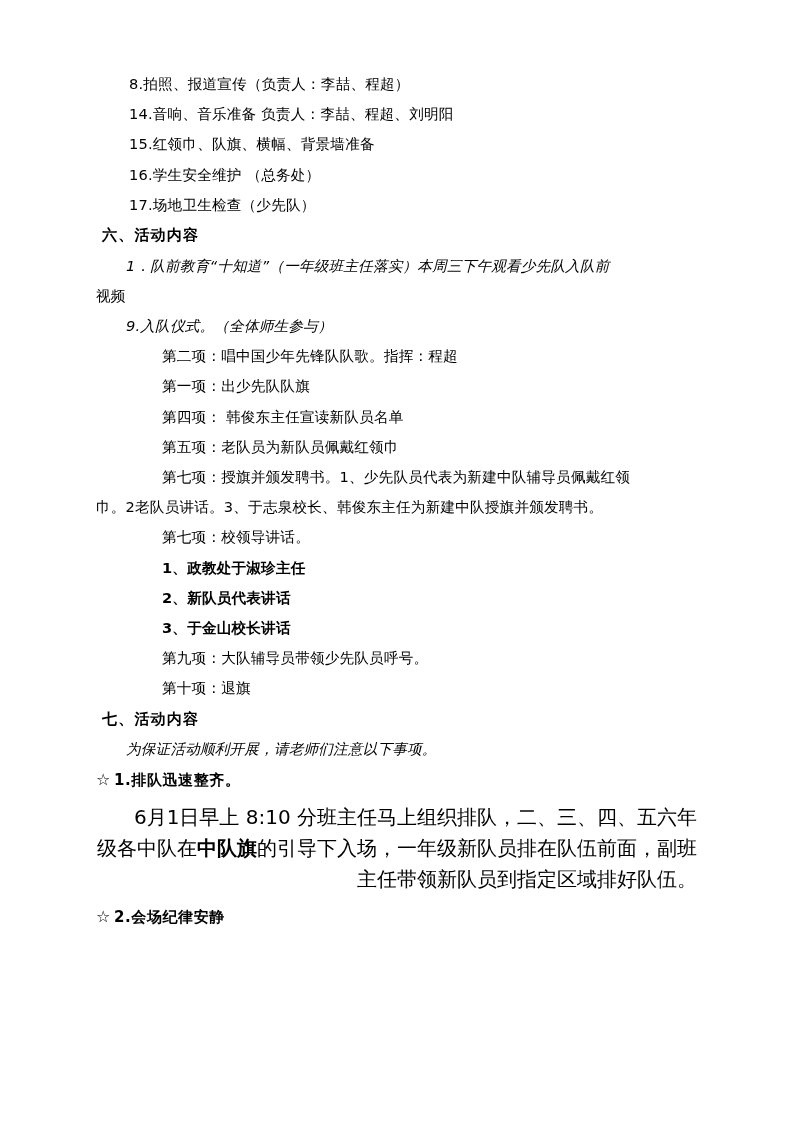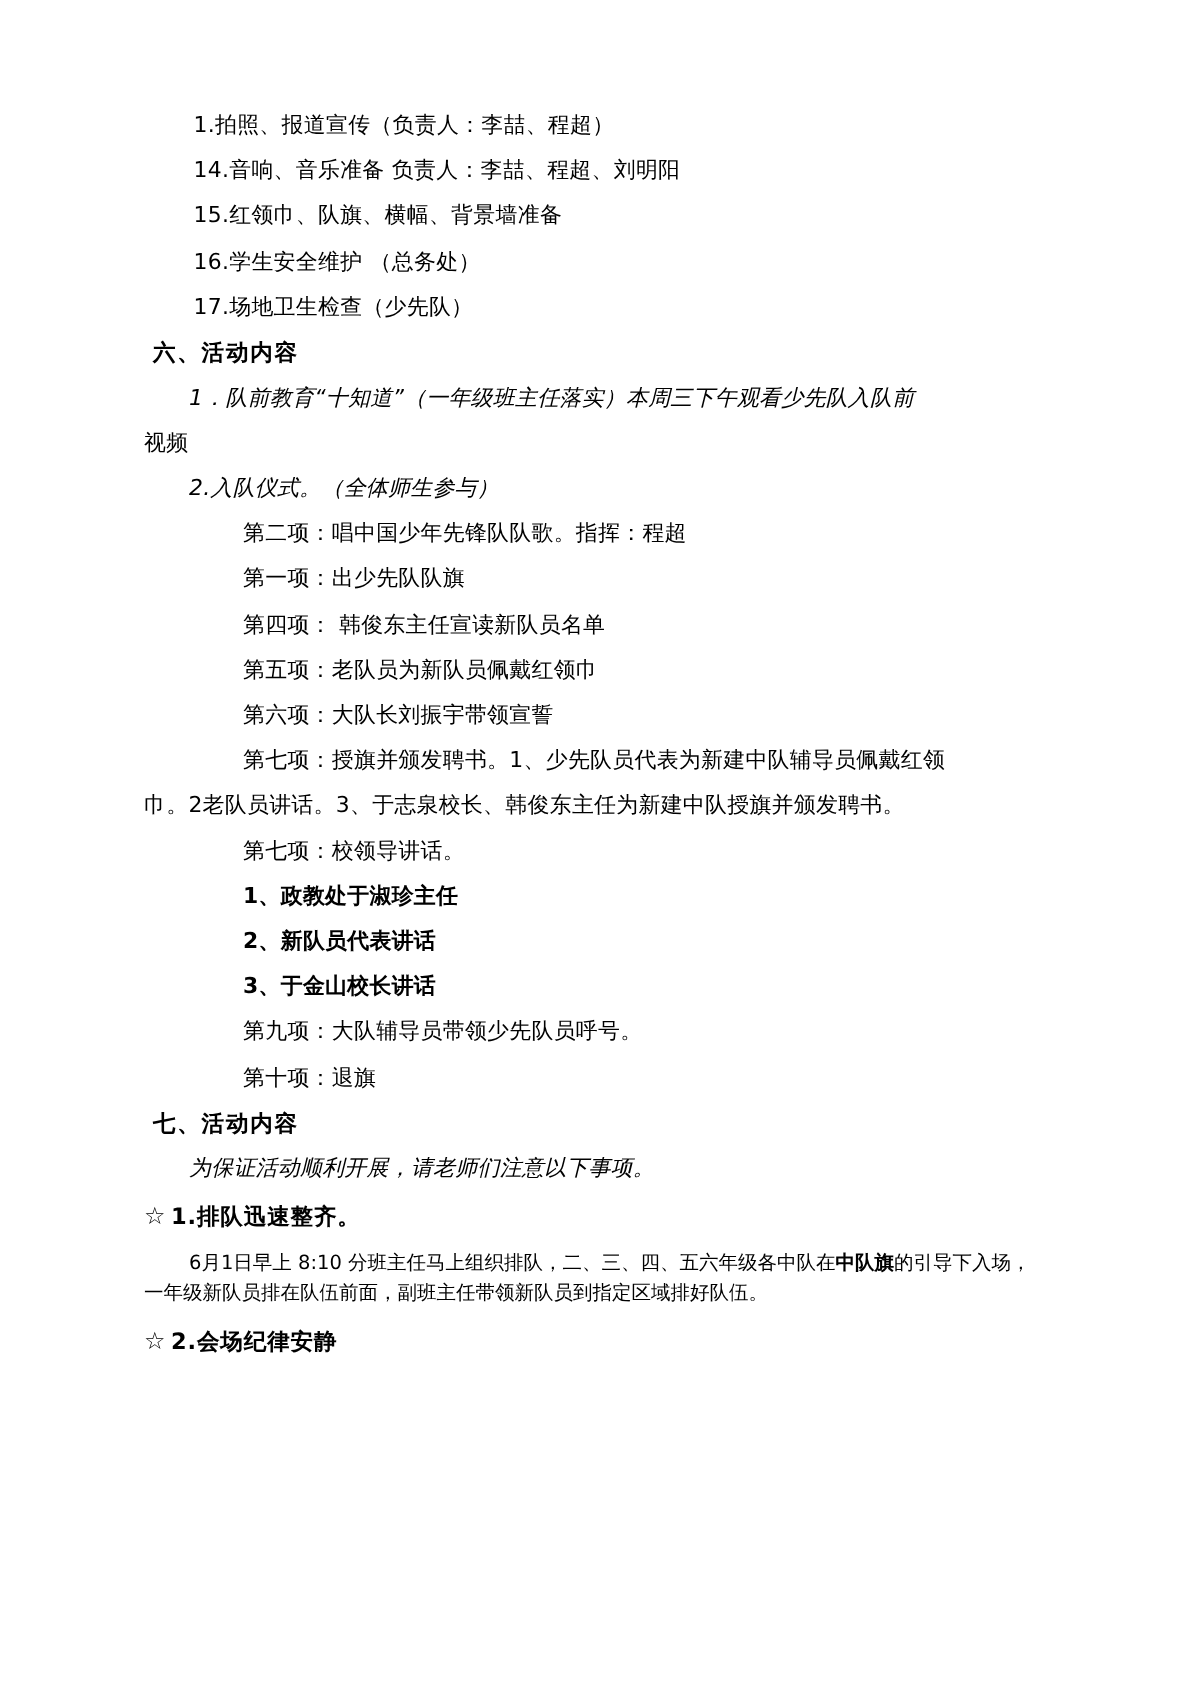--- a/index.html
+++ b/index.html
@@ -58,50 +58,50 @@
   .star-glyph {
     font-size: 16px;
     font-weight: normal;
     margin-right: 3px;
   }
   .para {
     padding-left: 0px;
     text-indent: 30px;
     margin: 0 0 10.5px 0;
     line-height: 1.55;
-    font-size: 13px;
+    font-size: 20px;
+    text-align: right;
   }
   .para-bold-part { font-weight: bold; }
   .nowrap-block {
     line-height: 1.55;
   }
 </style>
 </head>
 <body>
 
 <div class="page">
   <div class="doc-body">
 
-    <p class="line indent-1">1.拍照、报道宣传（负责人：李喆、程超）</p>
+    <p class="line indent-1">8.拍照、报道宣传（负责人：李喆、程超）</p>
     <p class="line indent-1">14.音响、音乐准备  负责人：李喆、程超、刘明阳</p>
     <p class="line indent-1">15.红领巾、队旗、横幅、背景墙准备</p>
     <p class="line indent-1">16.学生安全维护 （总务处）</p>
     <p class="line indent-1">17.场地卫生检查（少先队）</p>
 
     <p class="heading">六、活动内容</p>
 
     <p class="line indent-2">1．队前教育“十知道”（一年级班主任落实）本周三下午观看少先队入队前</p>
     <p class="line">视频</p>
-    <p class="line indent-2">2.入队仪式。（全体师生参与）</p>
+    <p class="line indent-2">9.入队仪式。（全体师生参与）</p>
 
     <p class="line indent-3">第二项：唱中国少年先锋队队歌。指挥：程超</p>
     <p class="line indent-3">第一项：出少先队队旗</p>
     <p class="line indent-3">第四项： 韩俊东主任宣读新队员名单</p>
     <p class="line indent-3">第五项：老队员为新队员佩戴红领巾</p>
-    <p class="line indent-3">第六项：大队长刘振宇带领宣誓</p>
 
     <p class="line indent-3">第七项：授旗并颁发聘书。1、少先队员代表为新建中队辅导员佩戴红领</p>
     <p class="line">巾。2老队员讲话。3、于志泉校长、韩俊东主任为新建中队授旗并颁发聘书。</p>
 
     <p class="line indent-3">第七项：校领导讲话。</p>
 
     <p class="line indent-3b">1、政教处于淑珍主任</p>
     <p class="line indent-3b">2、新队员代表讲话</p>
     <p class="line indent-3b">3、于金山校长讲话</p>
 

